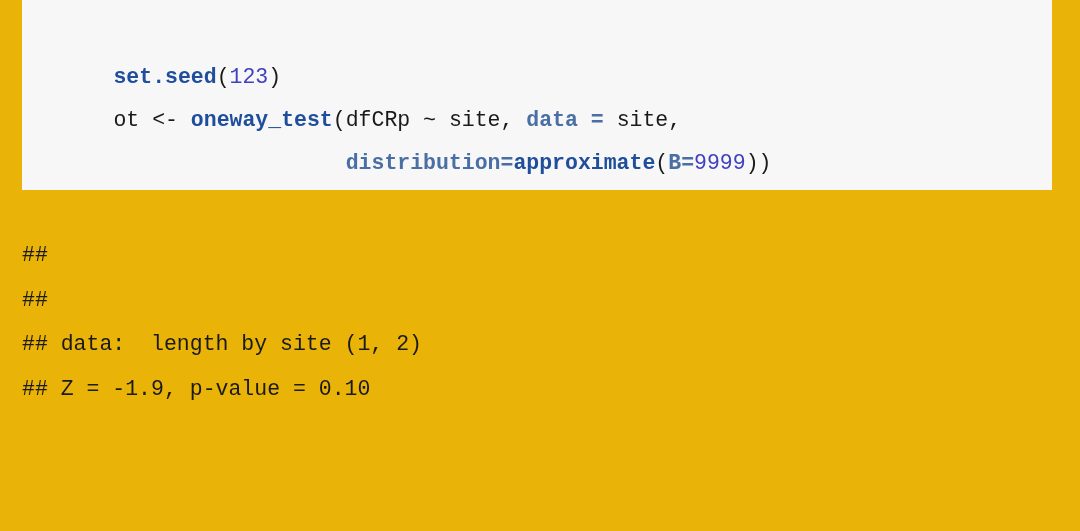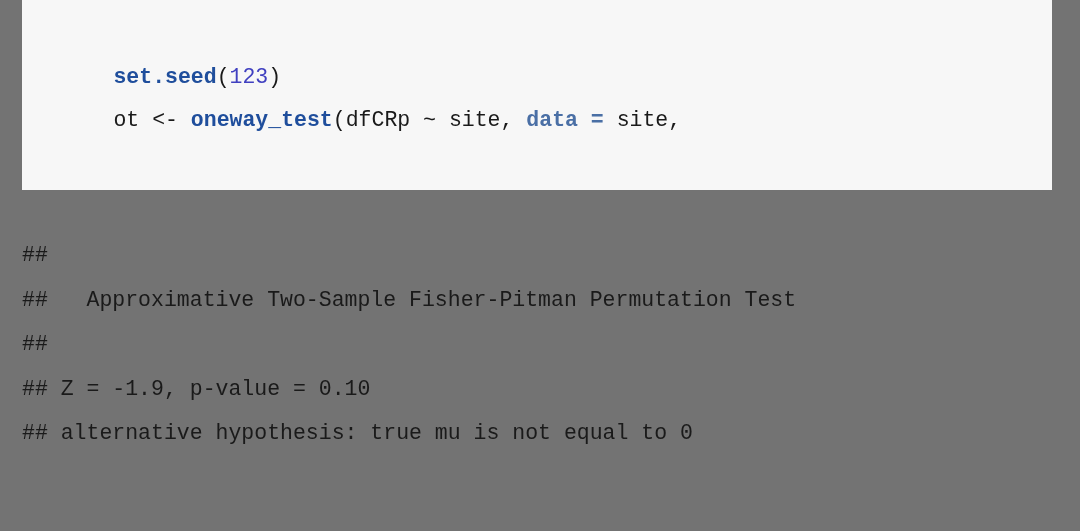--- a/index.html
+++ b/index.html
@@ -11,21 +11,21 @@
     width: 1080px;
     height: 531px;
     overflow: hidden;
     font-family: "Liberation Mono", "DejaVu Sans Mono", monospace;
   }
 
   .page {
     position: relative;
     width: 1080px;
     height: 531px;
-    background: #737373;
+    background: #eab308;
   }
 
   
   .code-chunk {
     position: absolute;
     left: 22px;
     top: 0px;
     width: 1030px;
     height: 190px;
     background: #f7f7f7;
@@ -73,29 +73,31 @@
   <div class="code-chunk">
 
     <div class="code-line">
       <span class="tok-fn">set.seed</span><span class="tok-plain">(</span><span class="tok-num">123</span><span class="tok-plain">)</span>
     </div>
 
     <div class="code-line">
       <span class="tok-plain">ot &lt;- </span><span class="tok-fn">oneway_test</span><span class="tok-plain">(dfCRp ~ site, </span><span class="tok-arg">data</span><span class="tok-plain"> </span><span class="tok-arg">=</span><span class="tok-plain"> site,</span>
     </div>
 
+    <div class="code-line">
+      <span class="tok-plain">                  </span><span class="tok-arg">distribution</span><span class="tok-arg">=</span><span class="tok-fn">approximate</span><span class="tok-plain">(</span><span class="tok-arg">B</span><span class="tok-arg">=</span><span class="tok-num">9999</span><span class="tok-plain">))</span>
+    </div>
 
     <div class="code-line">
       <span class="tok-plain"></span>
     </div>
 
 
   </div>
 
   <div class="output">
     <div class="out-line">## </div>
-    <div class="out-line">##   Approximative Two-Sample Fisher-Pitman Permutation Test</div>
     <div class="out-line">## </div>
+    <div class="out-line">## data:  length by site (1, 2)</div>
     <div class="out-line">## Z = -1.9, p-value = 0.10</div>
-    <div class="out-line">## alternative hypothesis: true mu is not equal to 0</div>
   </div>
 
 </div>
 
 </body></html>

